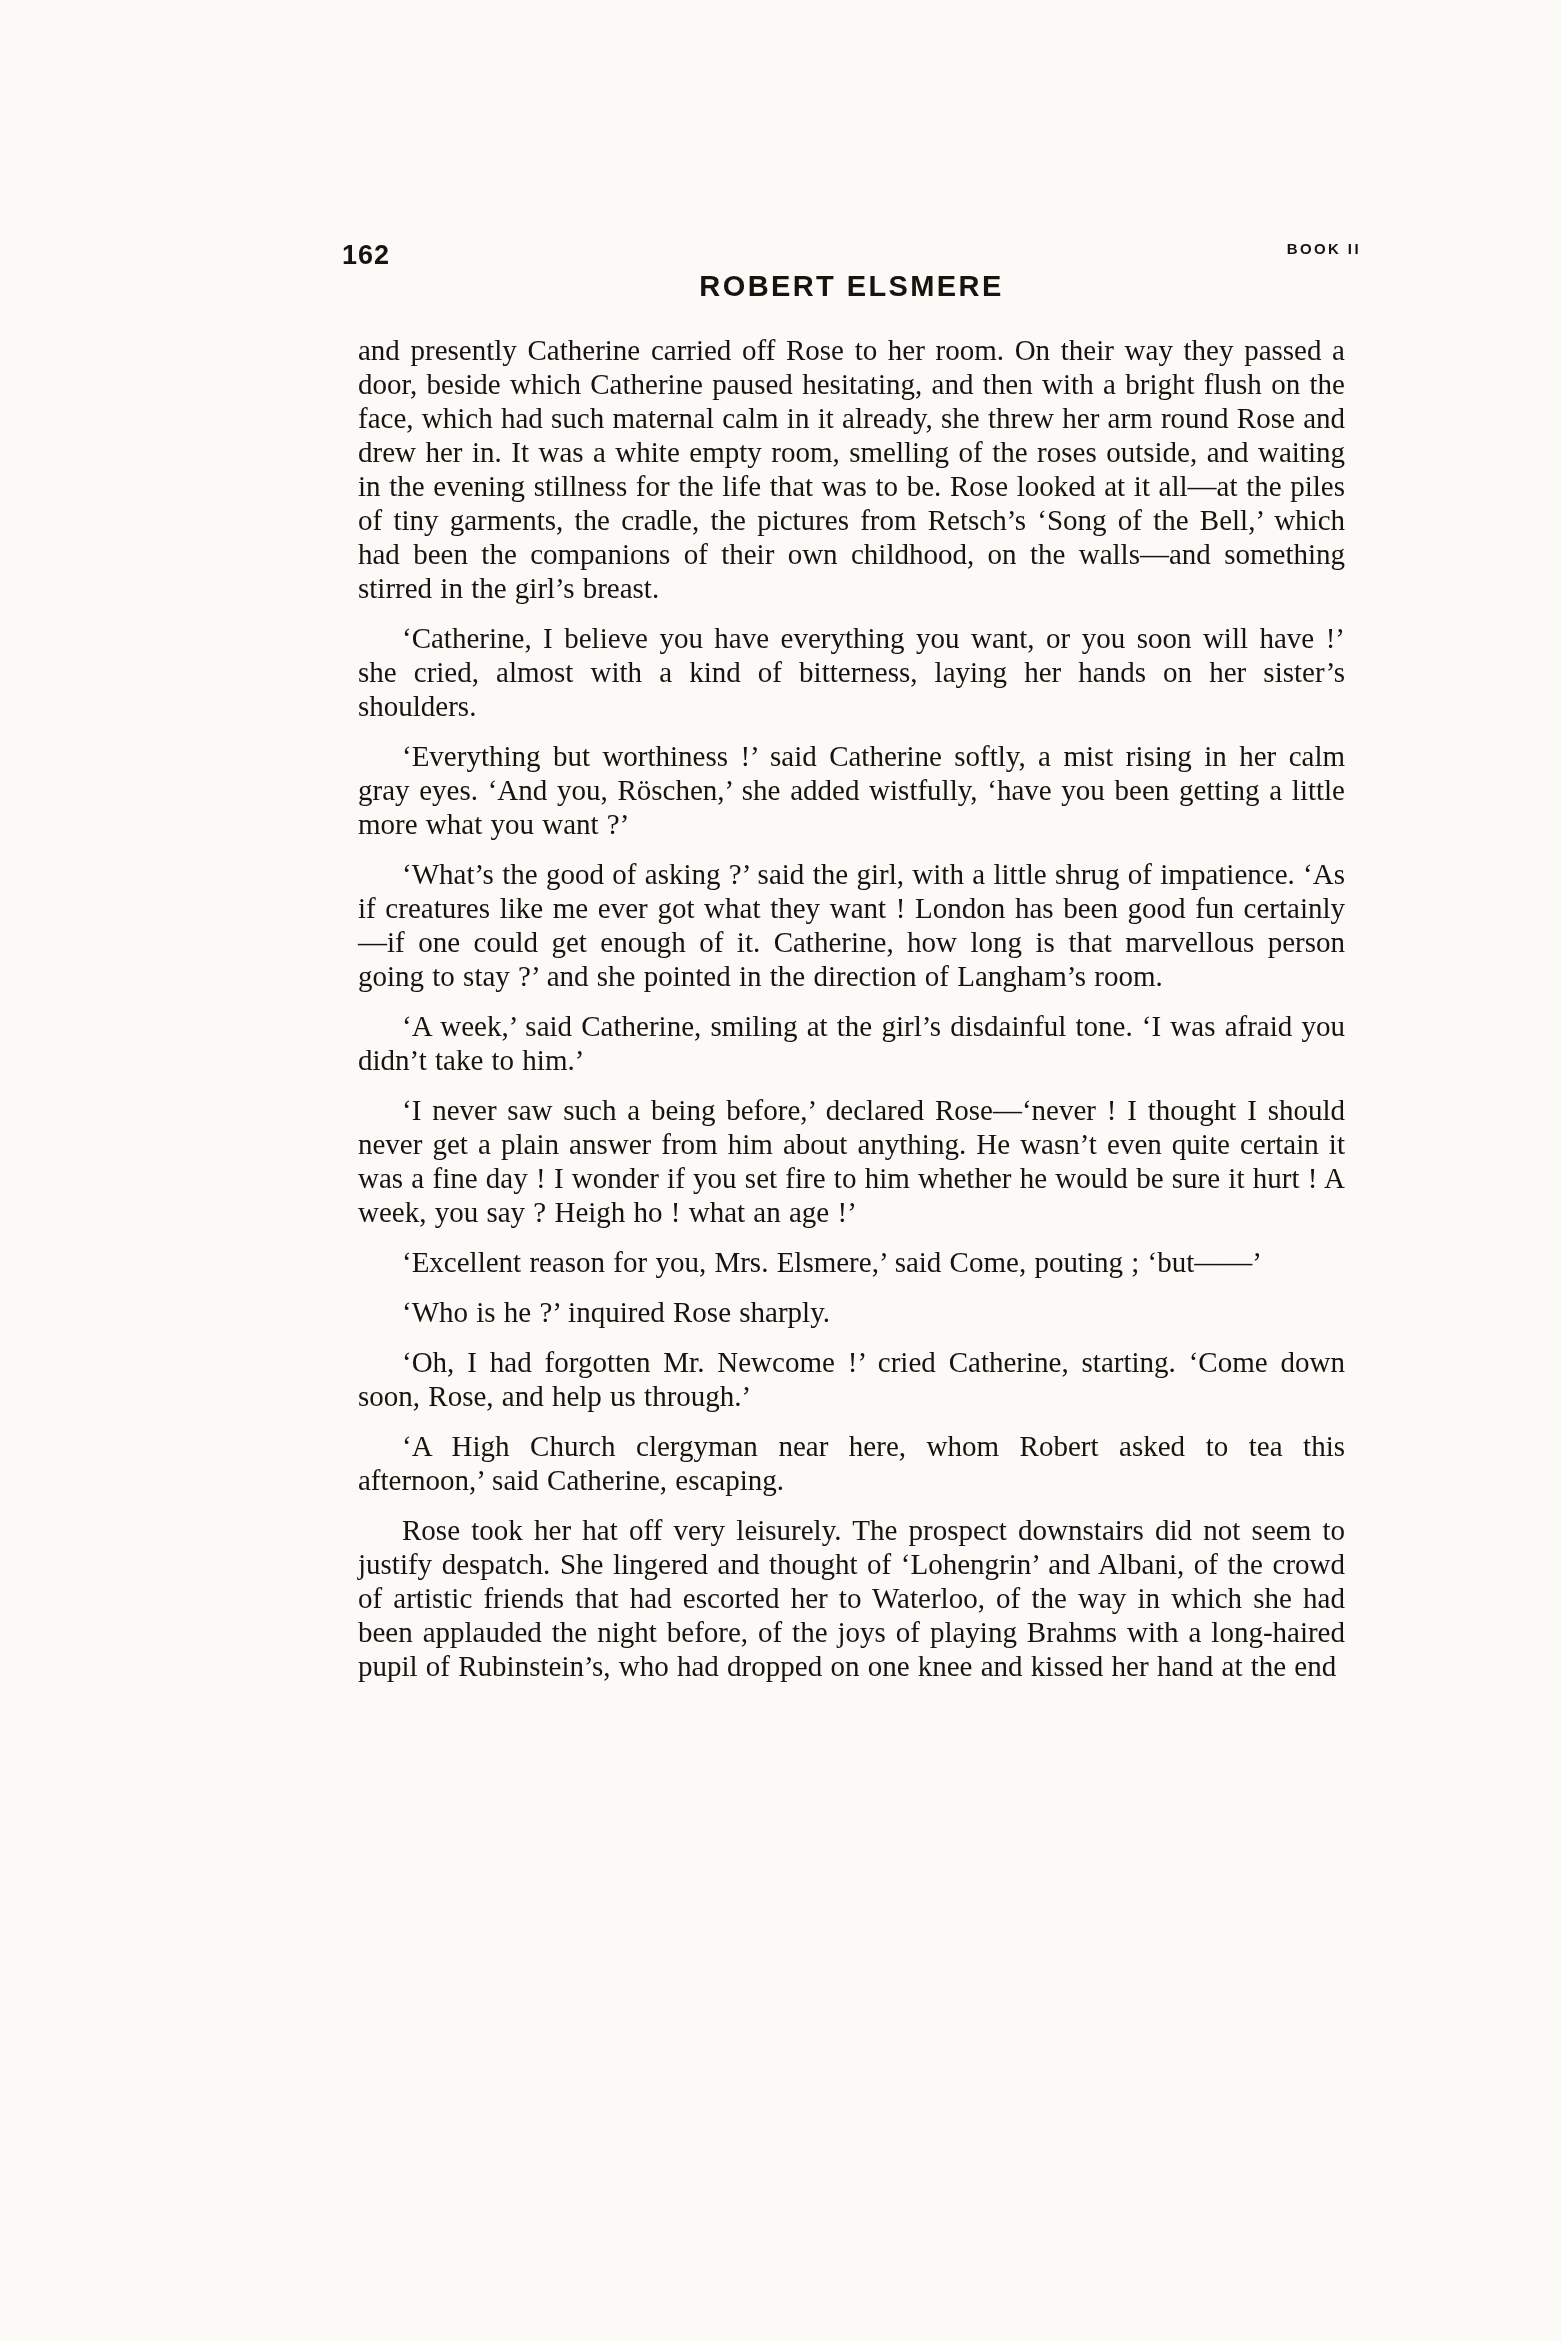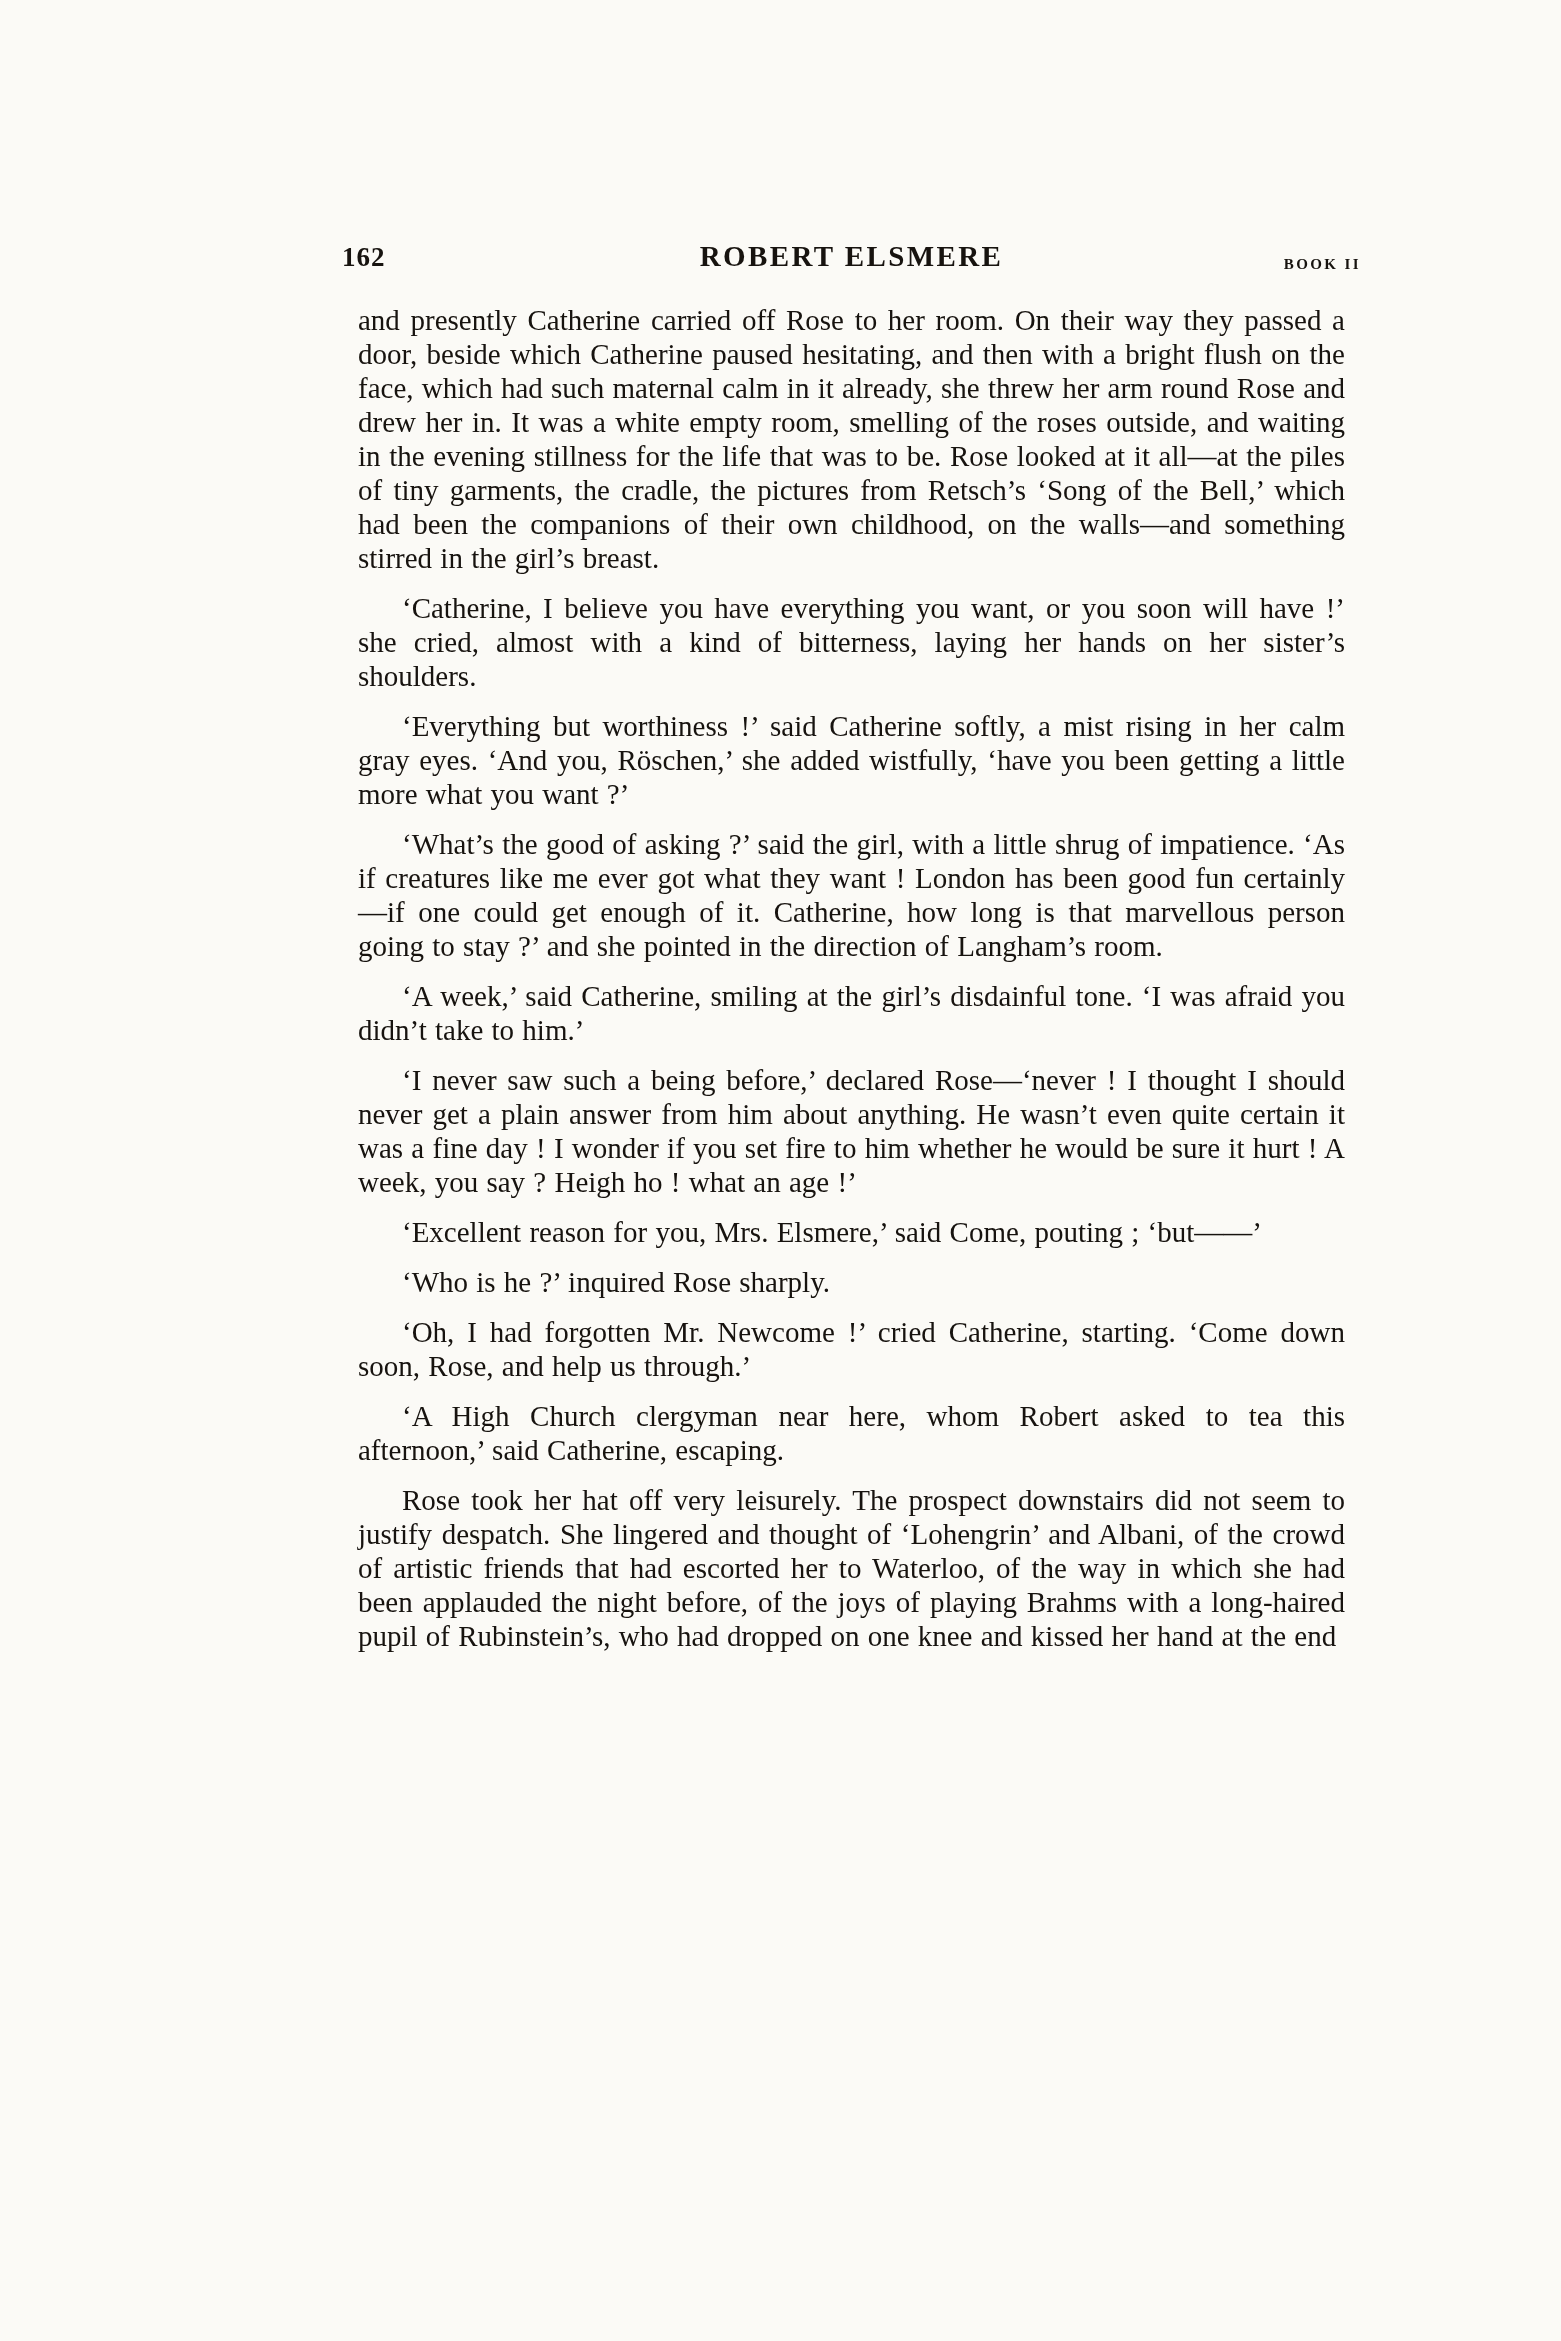--- a/index.html
+++ b/index.html
@@ -17,35 +17,36 @@
   }
   .column {
     position: absolute;
     left: 342px;
     top: 240px;
     width: 1019px;
   }
   .page-header {
     display: flex;
     justify-content: space-between;
-    align-items: flex-end;
-    font-family: Liberation Serif, serif;
+    align-items: flex-start;
+    font-family: Liberation Sans, sans-serif;
     font-weight: bold;
     margin-bottom: 30px;
   }
   .page-number {
     font-size: 27px;
     letter-spacing: 1px;
     min-width: 106px;
   }
   .running-title {
     font-size: 29px;
     letter-spacing: 2.4px;
     text-align: center;
     flex: 1;
+    margin-top: 30px;
   }
   .book-label {
     font-size: 15px;
     letter-spacing: 2.4px;
     min-width: 106px;
     text-align: right;
     font-weight: 700;
   }
   .page-body {
     font-family: "Liberation Serif", "DejaVu Serif", serif;

